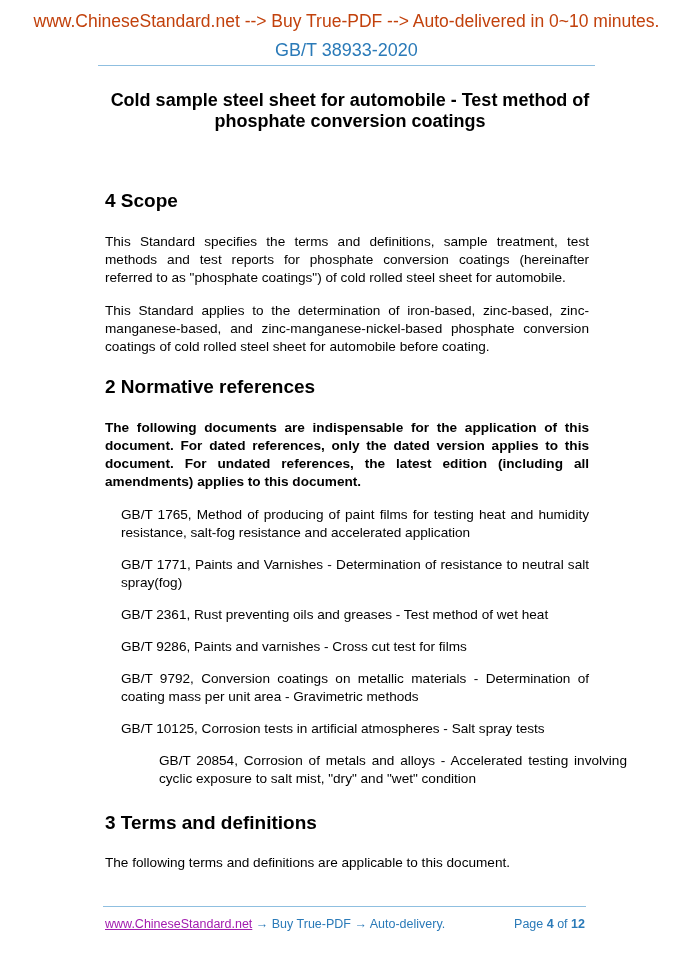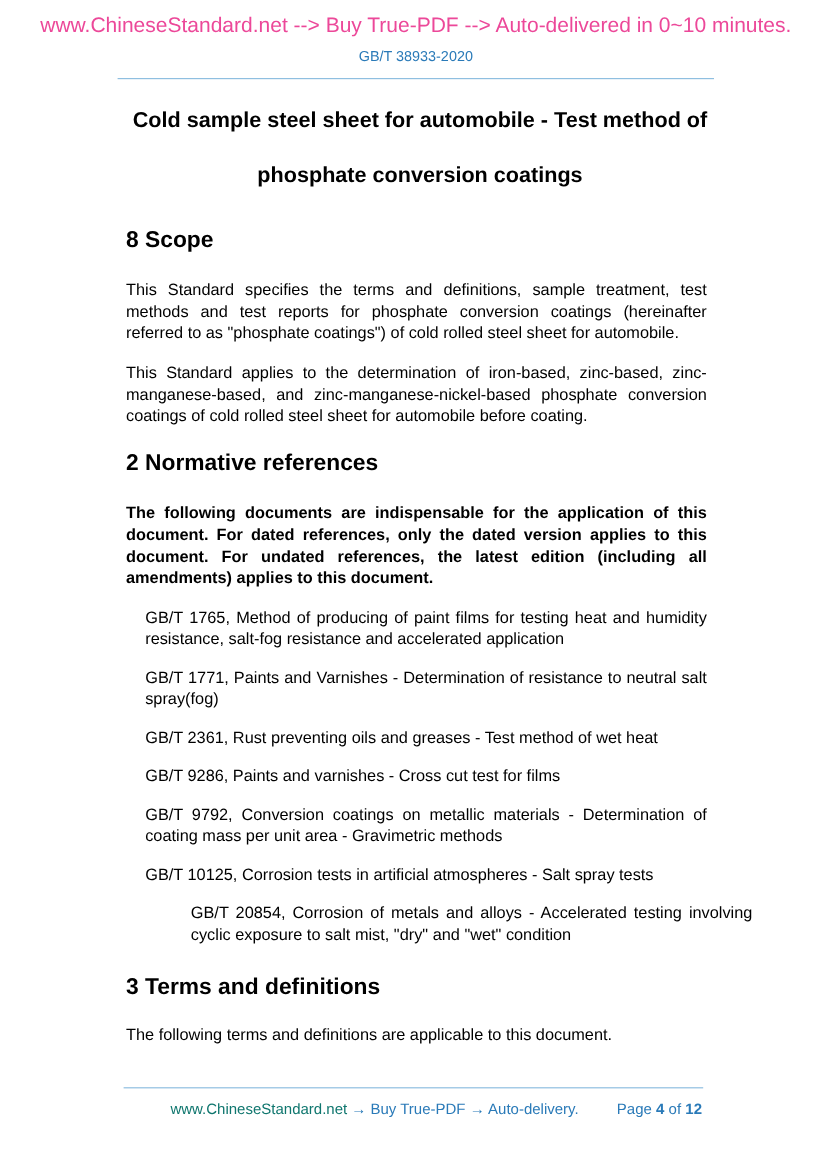--- a/index.html
+++ b/index.html
@@ -15,52 +15,52 @@
       font-family: "Liberation Sans", sans-serif;
       color: #000000;
     }
     .banner {
       position: absolute;
       top: 11px;
       left: 0;
       width: 693px;
       text-align: center;
       font-size: 17.5px;
-      color: #ec4899;
+      color: #c2410c;
       letter-spacing: 0px;
       white-space: nowrap;
     }
     .std-code {
       position: absolute;
       top: 40px;
       left: 0;
       width: 693px;
       text-align: center;
-      font-size: 12px;
+      font-size: 18px;
       color: #2a7ab8;
     }
     .header-rule {
       position: absolute;
       top: 65px;
       left: 98px;
       width: 497px;
       height: 0;
       border-top: 1px solid #8fbfe0;
     }
     .doc-title {
       position: absolute;
       left: 90px;
       width: 520px;
       text-align: center;
       font-size: 18px;
       font-weight: bold;
       line-height: 20px;
     }
     .title-line-1 { top: 90px; }
-    .title-line-2 { top: 136px; }
+    .title-line-2 { top: 111px; }
     .section-heading {
       position: absolute;
       left: 105px;
       font-size: 19px;
       font-weight: bold;
       line-height: 22px;
     }
     .para {
       position: absolute;
       left: 105px;
@@ -91,42 +91,42 @@
     .footer {
       position: absolute;
       top: 917px;
       left: 105px;
       width: 480px;
       font-size: 12.5px;
       color: #2a7ab8;
       white-space: nowrap;
     }
     .footer-link {
-      color: #0f766e;
+      color: #a21caf;
+      text-decoration: underline;
       cursor: pointer;
-      margin-left: 37px;
     }
     .footer-page {
       position: absolute;
       right: 0;
       top: 0;
     }
     .footer-page b { font-weight: bold; }
   </style>
 </head>
 <body>
 
 <div class="banner">www.ChineseStandard.net --&gt; Buy True-PDF --&gt; Auto-delivered in 0~10 minutes.</div>
 <div class="std-code">GB/T 38933-2020</div>
 <div class="header-rule"></div>
 
 <div class="doc-title title-line-1">Cold sample steel sheet for automobile - Test method of</div>
 <div class="doc-title title-line-2">phosphate conversion coatings</div>
 
-<div class="section-heading" style="top:190px;">8 Scope</div>
+<div class="section-heading" style="top:190px;">4 Scope</div>
 <div class="para" style="top:233px;">This Standard specifies the terms and definitions, sample treatment, test methods and test reports for phosphate conversion coatings (hereinafter referred to as "phosphate coatings") of cold rolled steel sheet for automobile.</div>
 <div class="para" style="top:302px;">This Standard applies to the determination of iron-based, zinc-based, zinc-manganese-based, and zinc-manganese-nickel-based phosphate conversion coatings of cold rolled steel sheet for automobile before coating.</div>
 
 <div class="section-heading" style="top:376px;">2 Normative references</div>
 <div class="para" style="top:419px;font-weight:bold;">The following documents are indispensable for the application of this document. For dated references, only the dated version applies to this document. For undated references, the latest edition (including all amendments) applies to this document.</div>
 
 <div class="ref" style="top:506px;">GB/T 1765, Method of producing of paint films for testing heat and humidity resistance, salt-fog resistance and accelerated application</div>
 <div class="ref" style="top:556px;">GB/T 1771, Paints and Varnishes - Determination of resistance to neutral salt spray(fog)</div>
 <div class="ref" style="top:606px;">GB/T 2361, Rust preventing oils and greases - Test method of wet heat</div>
 <div class="ref" style="top:638px;">GB/T 9286, Paints and varnishes - Cross cut test for films</div>

